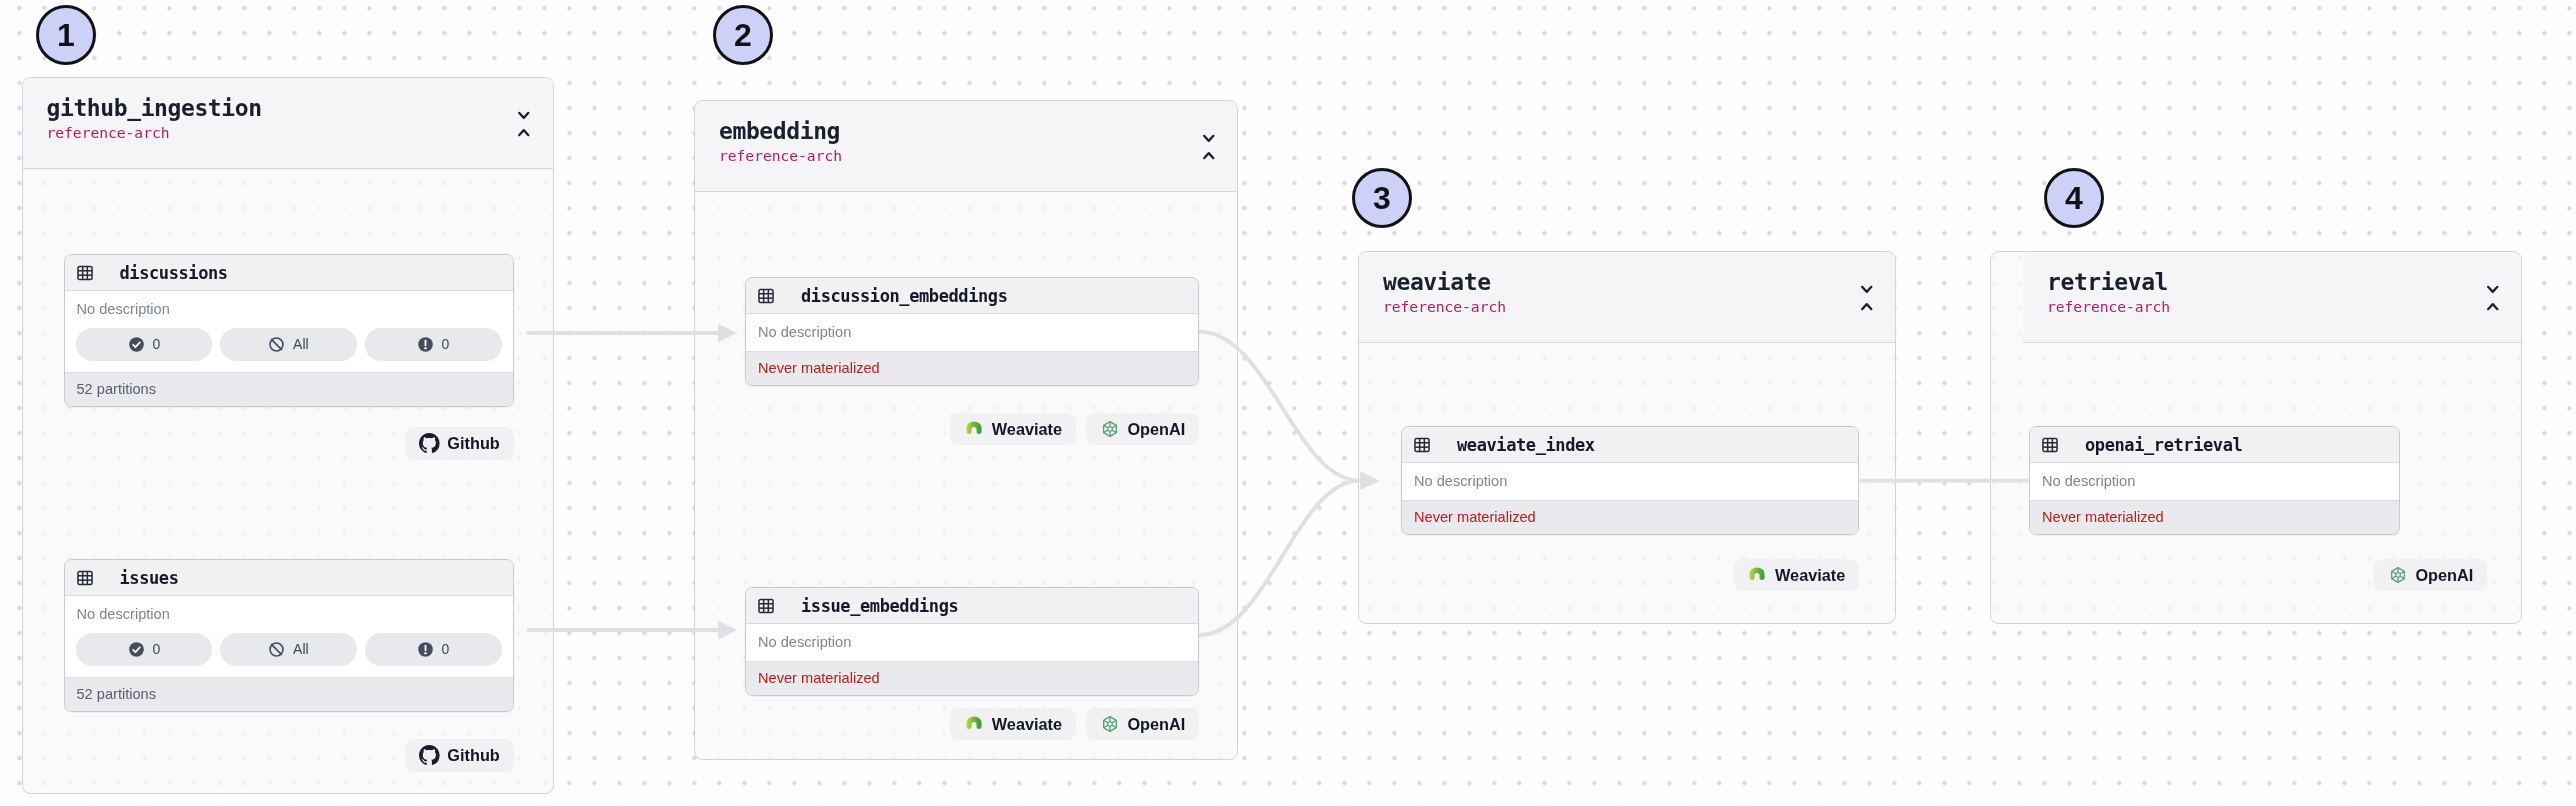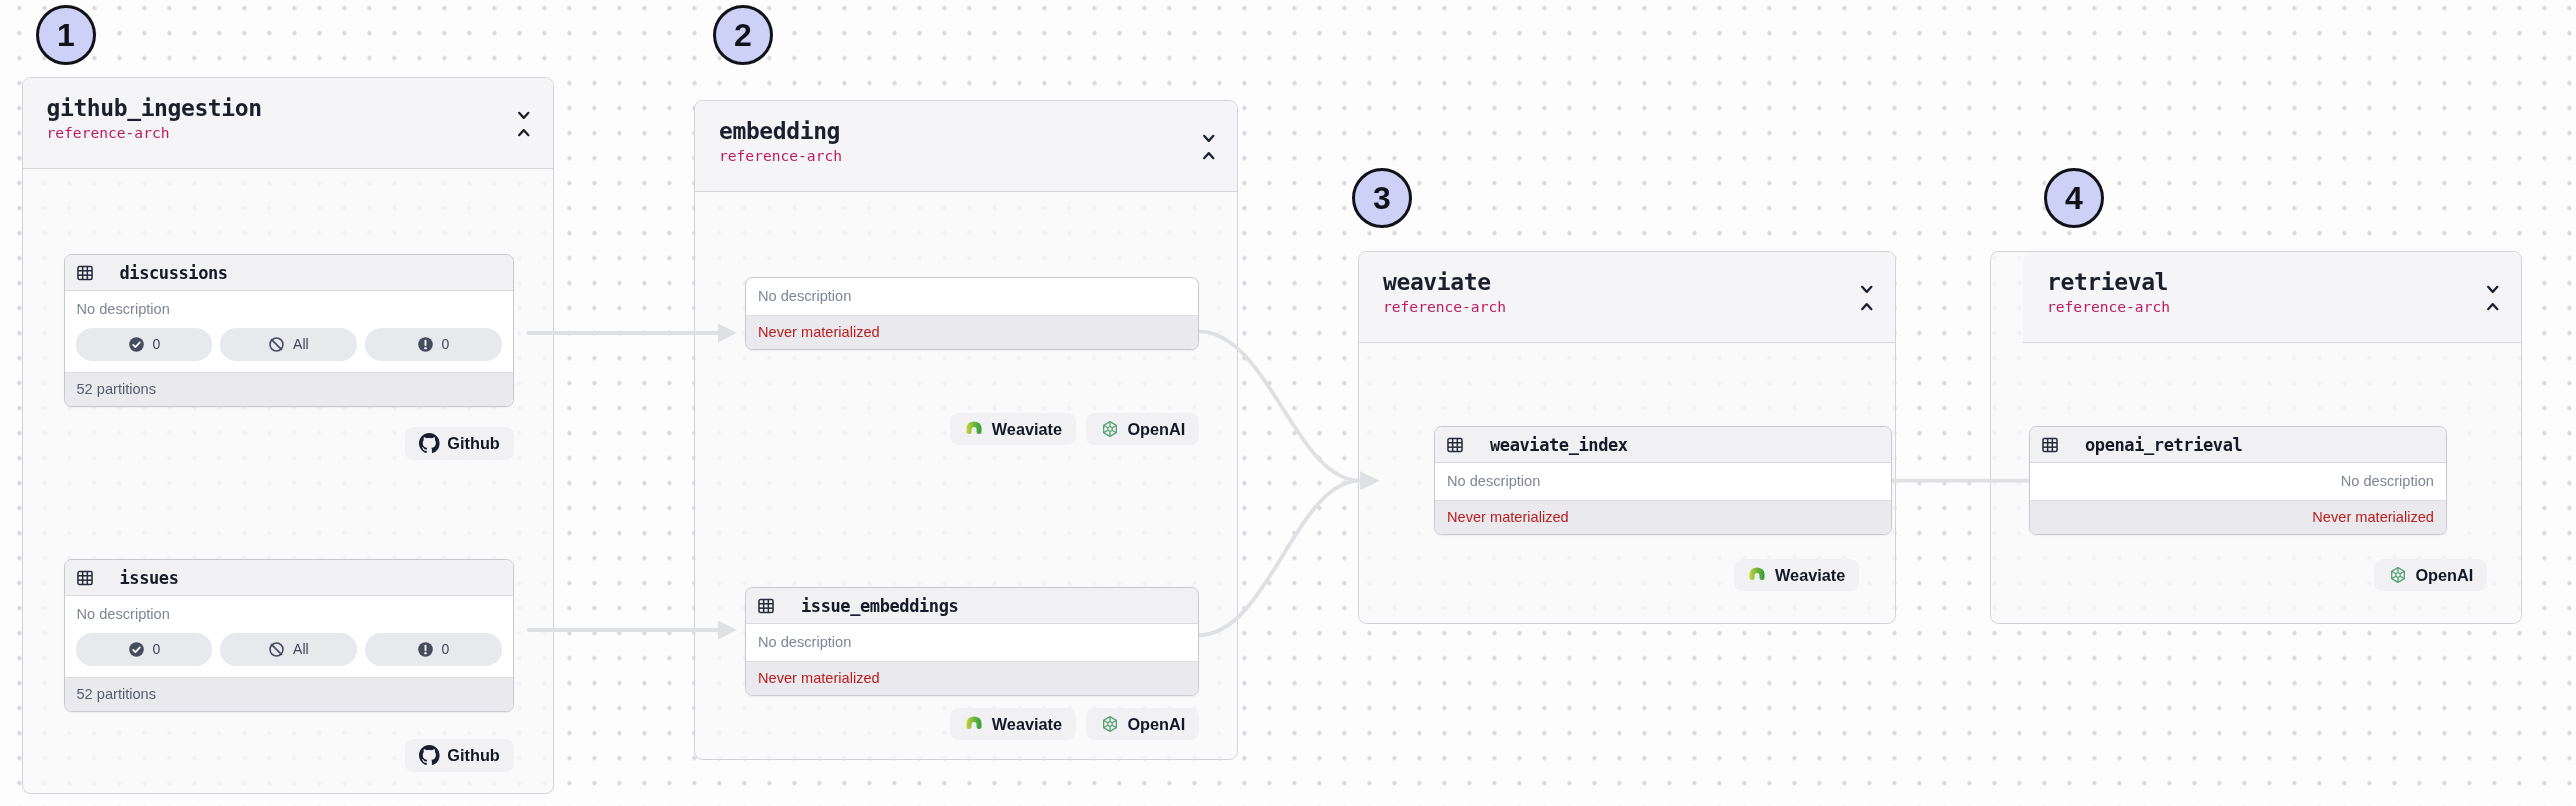--- a/index.html
+++ b/index.html
@@ -238,20 +238,26 @@
   <div class="group" style="left:694px;top:100px;width:544px;height:660px;">
     <div class="group-head">
       <div class="group-title">embedding</div>
       <div class="group-sub">reference-arch</div>
       <svg class="fold-btn" width="13.7" height="24" viewBox="0 0 16 28">
           <use href="#i-fold"></use>
         </svg>
     </div>
 
     <div class="node" style="left:50px;top:176px;width:454px;">
+      <div class="node-head">
+        <svg class="icon" width="18" height="18" viewBox="0 0 20 20" style="color:#262b3a">
+            <use href="#i-table"></use>
+          </svg>
+        <span class="node-name">discussion_embeddings</span>
+      </div>
       <div class="row-desc">No description</div>
       <div class="row-foot foot-status">Never materialized</div>
     </div>
     <div class="tag-row" style="left:50px;top:312px;width:454px;">
       <div class="tag">
         <svg class="icon" width="20" height="20" viewBox="0 0 24 24">
             <use href="#i-weaviate"></use>
           </svg>
         <span>Weaviate</span>
       </div>
@@ -291,21 +297,21 @@
 
   <div class="group" style="left:1358px;top:251px;width:538px;height:373px;">
     <div class="group-head">
       <div class="group-title">weaviate</div>
       <div class="group-sub">reference-arch</div>
       <svg class="fold-btn" width="13.7" height="24" viewBox="0 0 16 28">
           <use href="#i-fold"></use>
         </svg>
     </div>
 
-    <div class="node" style="left:42px;top:174px;width:458px;margin-left:33px;">
+    <div class="node" style="left:42px;top:174px;width:458px;">
       <div class="node-head">
         <svg class="icon" width="18" height="18" viewBox="0 0 20 20" style="color:#262b3a">
             <use href="#i-table"></use>
           </svg>
         <span class="node-name">weaviate_index</span>
       </div>
       <div class="row-desc">No description</div>
       <div class="row-foot foot-status">Never materialized</div>
     </div>
     <div class="tag-row" style="left:42px;top:307px;width:458px;">
@@ -320,21 +326,21 @@
 
   <div class="group" style="left:1990px;top:251px;width:532px;height:373px;padding-left:32px;">
     <div class="group-head">
       <div class="group-title">retrieval</div>
       <div class="group-sub">reference-arch</div>
       <svg class="fold-btn" width="13.7" height="24" viewBox="0 0 16 28">
           <use href="#i-fold"></use>
         </svg>
     </div>
 
-    <div class="node" style="left:38px;top:174px;width:418px;text-align:right;">
+    <div class="node" style="left:38px;top:174px;width:371px;">
       <div class="node-head">
         <svg class="icon" width="18" height="18" viewBox="0 0 20 20" style="color:#262b3a">
             <use href="#i-table"></use>
           </svg>
         <span class="node-name">openai_retrieval</span>
       </div>
       <div class="row-desc">No description</div>
       <div class="row-foot foot-status">Never materialized</div>
     </div>
     <div class="tag-row" style="left:38px;top:307px;width:458px;">

